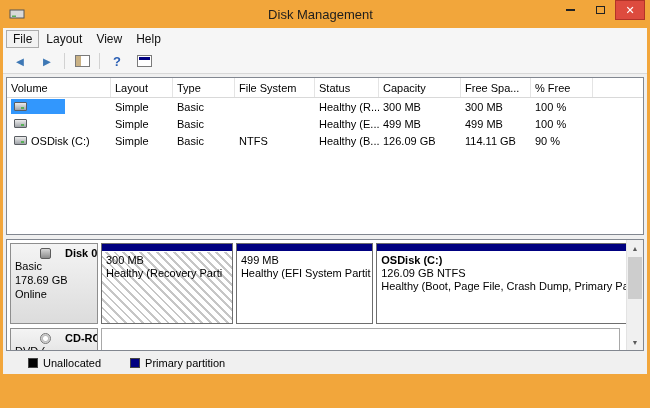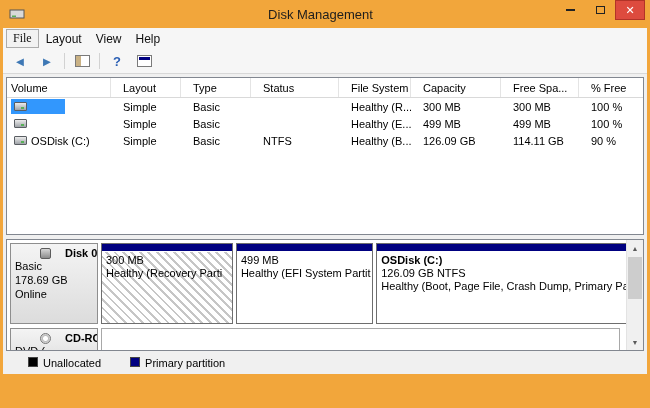--- a/index.html
+++ b/index.html
@@ -20,36 +20,36 @@
   .ctl { width:30px; height:20px; display:flex; align-items:center; justify-content:center; cursor:default; }
   .g-min { width:9px; height:2px; background:#222; }
   .g-max { width:9px; height:8px; border:1px solid #222; background:transparent; }
   .ctl.close { background:#DD4B3E; border:1px solid #B23327; color:#fff; font-size:11px; line-height:11px; }
 
   
   .frame { margin:0 3px; height:346px; background:#F0F0F0; display:flex; flex-direction:column; }
 
   .menubar { height:22px; background:#F6F6F6; display:flex; align-items:center; padding-left:3px; font-size:12px; color:#111; }
   .menu-item { padding:2px 7px; }
-  .menu-item.focused { border:1px solid #ACACAC; padding:1px 6px; background:#F2F2F2;font-family:Liberation Serif, serif; }
+  .menu-item.focused { border:1px solid #ACACAC; padding:1px 6px; background:#F2F2F2; }
 
   .toolbar { height:26px; background:#F6F6F6; border-bottom:1px solid #D8D8D8; display:flex; align-items:center; padding-left:5px; gap:3px; }
   .tb-btn { width:24px; height:22px; display:flex; align-items:center; justify-content:center; }
   .arrow { color:#3E78B5; font-size:13px; }
   .tb-sep { width:1px; height:16px; background:#D2D2D2; margin:0 2px; }
   .ico-tree { width:15px; height:12px; border:1px solid #7A7A7A; background:linear-gradient(90deg,#C9B184 0 5px,#FFFFFF 5px); }
   .ico-help { color:#2B5FB4; font-weight:bold; font-size:13px; }
   .ico-view { width:15px; height:12px; border:1px solid #7A7A7A; background:#fff; position:relative; }
   .ico-view::before { content:''; position:absolute; top:1px; left:1px; right:1px; height:3px; background:#000080; }
 
   .main { flex:1; background:#F0F0F0; padding:3px; }
 
   
   .volume-pane { height:158px; background:#fff; border:1px solid #828790; overflow:hidden; margin-bottom:4px; }
-  .vheader, .vrow { display:grid; grid-template-columns:104px 62px 62px 80px 64px 82px 70px 62px 1fr; align-items:center; font-size:11px; color:#000;gap:8px; }
+  .vheader, .vrow { display:grid; grid-template-columns:104px 62px 62px 80px 64px 82px 70px 62px 1fr; align-items:center; font-size:11px; color:#000; }
   .vheader { height:20px; border-bottom:1px solid #D9D9D9; }
   .vheader > div { height:100%; display:flex; align-items:center; padding:0 4px; border-right:1px solid #E4E4E4; white-space:nowrap; overflow:hidden; }
   .vheader > div.filler { border-right:none; }
   .vrow { height:17px; }
   .vrow > div { padding:0 4px; white-space:nowrap; overflow:hidden; }
   .volcell { display:flex; align-items:center; gap:4px; }
   .sel-block { display:inline-flex; align-items:center; background:#3297FD; width:54px; height:15px; padding-left:3px; }
   .hd-icon { width:13px; height:9px; background:linear-gradient(180deg,#ECECEC,#9FA3A8); border:1px solid #5A5E63; border-radius:1px; position:relative; flex:0 0 auto; }
   .hd-icon::after { content:''; position:absolute; right:2px; bottom:1px; width:3px; height:2px; background:#58B058; }
 
@@ -73,21 +73,21 @@
   .cdrom-row { display:flex; margin:4px 23px 0 3px; height:40px; }
   .media-area { flex:1; border:1px solid #A8A8A8; background:#fff; }
 
   .vscroll { position:absolute; top:0; right:0; bottom:0; width:17px; background:#F0F0F0; border-left:1px solid #E3E3E3; }
   .scroll-arrow { height:16px; display:flex; align-items:center; justify-content:center; font-size:7px; color:#5a5a5a; }
   .scroll-arrow.down { position:absolute; bottom:0; left:0; right:0; }
   .scroll-thumb { position:absolute; top:17px; left:1px; right:1px; height:42px; background:#CDCDCD; }
 
   
   .legend { height:17px; display:flex; align-items:center; gap:16px; padding-left:9px; font-size:11px; margin-top:3px; }
-  .legend-item { display:flex; gap:5px;padding-left:13px; }
+  .legend-item { display:flex; align-items:center; gap:5px;padding-left:13px; }
   .swatch { width:10px; height:10px; border:1px solid #444; }
 </style>
 </head>
 <body>
 
 <div class="window">
 
   <div class="titlebar">
     <svg width="16" height="14" aria-hidden="true">
       <rect x="1" y="3" width="14" height="8" fill="#D9D9D9" stroke="#555"></rect>
@@ -136,22 +136,22 @@
         </div>
     </div>
 
     <div class="main">
 
       <div class="volume-pane">
         <div class="vheader">
           <div>Volume</div>
           <div>Layout</div>
           <div>Type</div>
+          <div>File System</div>
           <div>Status</div>
-          <div>File System</div>
           <div>Capacity</div>
           <div>Free Spa...</div>
           <div>% Free</div>
           <div class="filler"></div>
         </div>
 
         <div class="vrow">
           <div class="volcell">
             <span class="sel-block">
                 <span class="hd-icon"></span>

